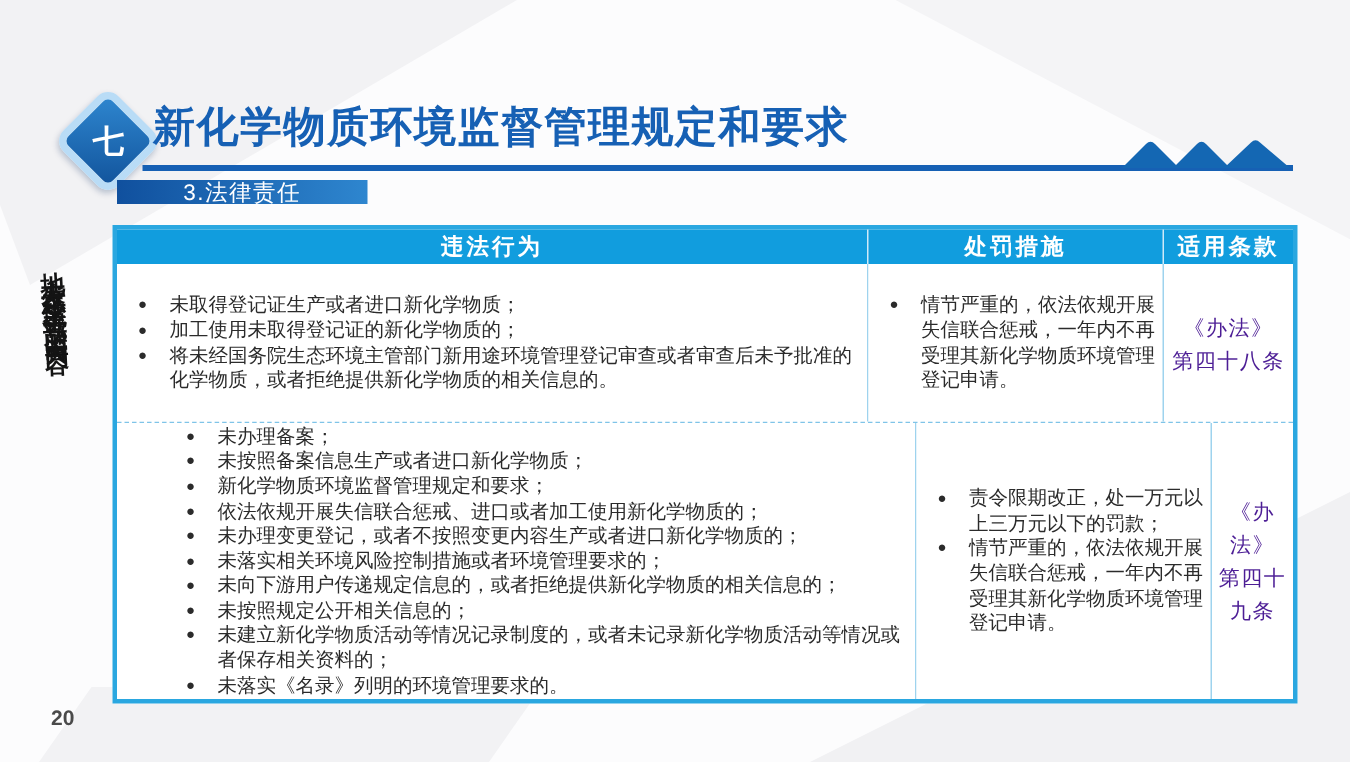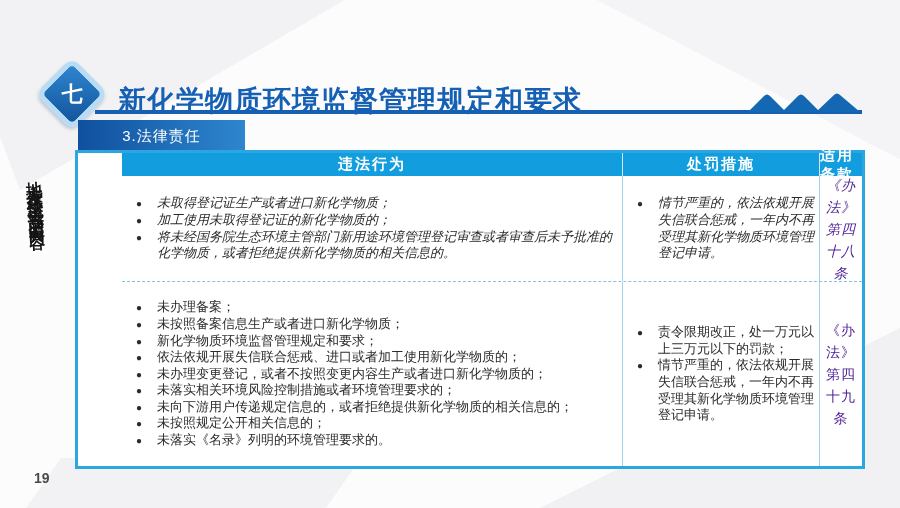--- a/index.html
+++ b/index.html
@@ -23,55 +23,55 @@
   .badge-diamond{
     width:42px;height:42px;margin:4px;
     transform:rotate(45deg);
     background:linear-gradient(135deg,#2e86cf 0%,#12549c 100%);
     border:5px solid #b9dcf6;border-radius:10px;
     box-shadow:1px 2px 4px rgba(0,40,90,.25);
     display:flex;align-items:center;justify-content:center;
   }
   .badge-text{transform:rotate(-45deg);color:#fff;font-size:21px;font-weight:bold;}
 
-  .title{position:absolute;left:102px;top:66px;margin:16px;
+  .title{position:absolute;left:102px;top:66px;margin:0;
          font-size:28px;font-weight:bold;color:#1660b4;letter-spacing:1px;white-space:nowrap;}
   .title-underline{position:absolute;left:95px;top:110px;width:767px;height:4px;background:#1660b4;}
   .mountains{position:absolute;left:748px;top:92px;}
 
   .section-bar{
-    position:absolute;left:78px;top:120px;width:167px;height:32px;
+    position:absolute;left:78px;top:120px;width:167px;height:16px;
     background:linear-gradient(90deg,#10509e,#2e86cf);
     color:#fff;font-size:15px;display:flex;align-items:center;justify-content:center;
     letter-spacing:1px;
   }
 
   .side-label{
     position:absolute;left:30px;top:168px;height:300px;
     writing-mode:vertical-rl;text-orientation:upright;
     font-size:16px;font-weight:bold;color:#141414;letter-spacing:4px;
     transform:rotate(-3deg);
   }
 
   
   .reg-table{
     position:absolute;left:75px;top:150px;width:790px;
-    border:3px solid #2aa7e0;background:#fff;box-sizing:border-box;padding-left:44px;
+    border:3px solid #2aa7e0;background:#fff;box-sizing:border-box;
   }
   .thead{display:flex;height:23px;background:#119dde;}
   .th{color:#fff;font-weight:bold;font-size:15px;letter-spacing:2px;
       display:flex;align-items:center;justify-content:center;box-sizing:border-box;}
   .c1{width:501px;}
   .c2{width:197px;}
   .c3{flex:1;}
   .th.c1,.th.c2{border-right:1px solid #cfeaf8;}
 
   .trow{display:flex;}
-  .row1{height:105px;border-bottom:1px dashed #7fc4e8;font-style:italic;}
-  .row2{height:184px;}
+  .row1{height:105px;border-bottom:1px dashed #7fc4e8;}
+  .row2{height:184px;margin-left:32px;}
   .td{display:flex;align-items:center;box-sizing:border-box;background:#fff;}
   .td.c1,.td.c2{border-right:1px solid #9ed3ee;}
 
   ul.bullets{list-style:none;margin:0;padding:2px 4px 2px 8px;
      font-size:13px;line-height:16.6px;color:#2b2b2b;width:100%;box-sizing:border-box;}
   ul.bullets li{position:relative;padding-left:27px;}
   ul.bullets li::before{content:"●";position:absolute;left:6px;top:1px;font-size:10px;}
 
   .clause{width:100%;text-align:center;font-size:14px;color:#4c1d95;
           line-height:22px;letter-spacing:1px;font-weight:500;}
@@ -140,32 +140,33 @@
       <div class="td c1">
         <ul class="bullets">
             <li>未办理备案；</li>
             <li>未按照备案信息生产或者进口新化学物质；</li>
             <li>新化学物质环境监督管理规定和要求；</li>
             <li>依法依规开展失信联合惩戒、进口或者加工使用新化学物质的；</li>
             <li>未办理变更登记，或者不按照变更内容生产或者进口新化学物质的；</li>
             <li>未落实相关环境风险控制措施或者环境管理要求的；</li>
             <li>未向下游用户传递规定信息的，或者拒绝提供新化学物质的相关信息的；</li>
             <li>未按照规定公开相关信息的；</li>
+            <li>未建立新化学物质活动等情况记录制度的，或者未记录新化学物质活动等情况或者保存相关资料的；</li>
             <li>未落实《名录》列明的环境管理要求的。</li>
           </ul>
       </div>
       <div class="td c2">
         <ul class="bullets">
             <li>责令限期改正，处一万元以上三万元以下的罚款；</li>
             <li>情节严重的，依法依规开展失信联合惩戒，一年内不再受理其新化学物质环境管理登记申请。</li>
           </ul>
       </div>
       <div class="td c3">
         <div class="clause">
             <div>《办法》</div>
             <div>第四十九条</div>
           </div>
       </div>
     </div>
   </div>
 
-  <div class="page-number">19</div>
+  <div class="page-number">20</div>
 </div>
 
 </body></html>

